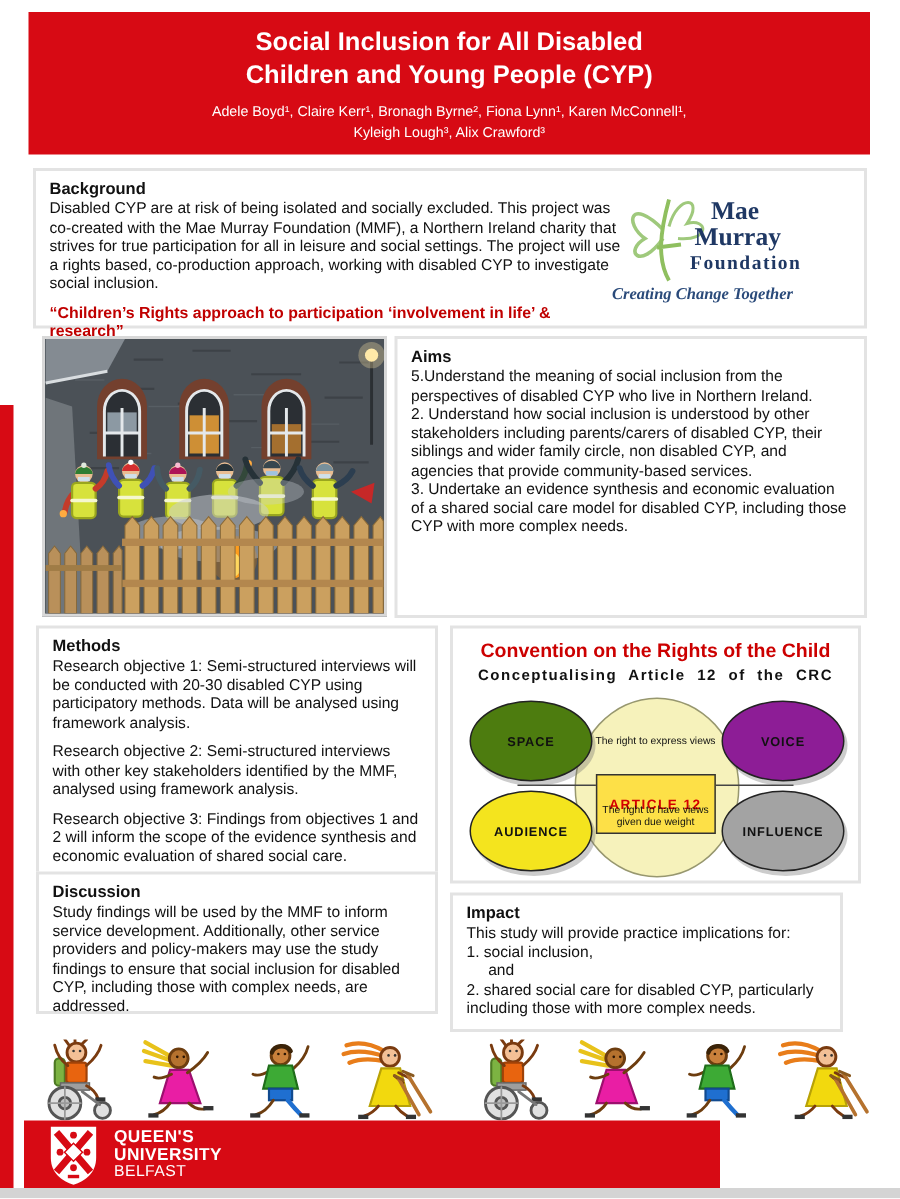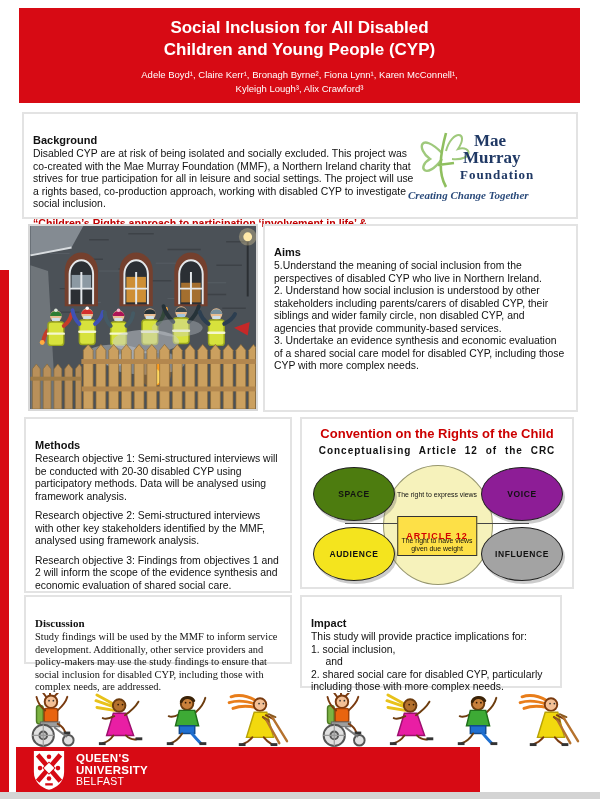--- a/index.html
+++ b/index.html
@@ -6,21 +6,21 @@
   .page{position:relative;width:600px;height:799px;background:#fff;overflow:hidden;
         font-family:"Liberation Sans",sans-serif;color:#111;}
   
   .header{position:absolute;left:19px;top:8px;width:561px;height:95px;background:#d70a14;
           color:#fff;text-align:center;box-sizing:border-box;padding-top:9px;}
   .title{font-size:17px;font-weight:bold;line-height:1.3;}
   .authors{font-size:9.5px;margin-top:7px;line-height:1.45;}
   .affil{font-size:8.5px;margin-top:8px;}
   
   .box{position:absolute;background:#fff;border:2px solid #e3e3e3;box-sizing:border-box;
-       padding:20px 9px;font-size:10.4px;line-height:1.2;}
+       padding:6px 9px;font-size:10.4px;line-height:1.2;}
   .box h2{font-size:11px;margin:0 0 1px 0;}
   .box p{margin:0;}
   .bg-box{left:22px;top:112px;width:556px;height:107px;}
   .bg-text{width:382px;}
   .quote{color:#c00000;font-weight:bold;margin-top:6px !important;font-size:10.6px;}
   
   .mmf{position:absolute;right:42px;top:5px;width:134px;height:90px;}
   .mmf svg{display:block;}
   
   .photo{position:absolute;left:28px;top:224px;width:230px;height:187px;margin:0;
@@ -47,21 +47,21 @@
   .crc-center-top{position:absolute;left:76px;top:28px;width:100px;text-align:center;
                   font-size:6.9px;line-height:1.15;}
   .crc-center-bottom{position:absolute;left:86px;top:74px;width:80px;text-align:center;
                      font-size:6.9px;line-height:1.15;}
   .crc-bubble{position:absolute;width:80px;height:52px;border-radius:50%;border:1px solid #222;
               display:flex;align-items:center;justify-content:center;font-weight:bold;
               font-size:8.5px;letter-spacing:.6px;box-shadow:2px 3px 0 rgba(110,110,110,.35);}
   .bubble-0{left:2px;top:4px;}  .bubble-1{left:170px;top:4px;}
   .bubble-2{left:2px;top:64px;} .bubble-3{left:170px;top:64px;}
   
-  .discussion-box{left:24px;top:595px;width:268px;height:69px;font-family:Liberation Serif, serif;}
+  .discussion-box{left:24px;top:581px;width:268px;height:95px;}
   .impact-box{left:300px;top:595px;width:262px;height:93px;}
   .list-line{white-space:pre-wrap;}
   
   .cartoon-strip{position:absolute;left:14px;top:691px;width:574px;height:56px;
                  display:flex;justify-content:space-between;align-items:flex-end;}
   .fig svg{display:block;height:54px;}
   
   .qub-bar{position:absolute;left:16px;top:747px;width:464px;height:45px;background:#d70a14;
            display:flex;align-items:center;box-sizing:border-box;padding-left:16px;}
   .qub-text{color:#fff;margin-left:10px;line-height:1.06;letter-spacing:.3px;}

